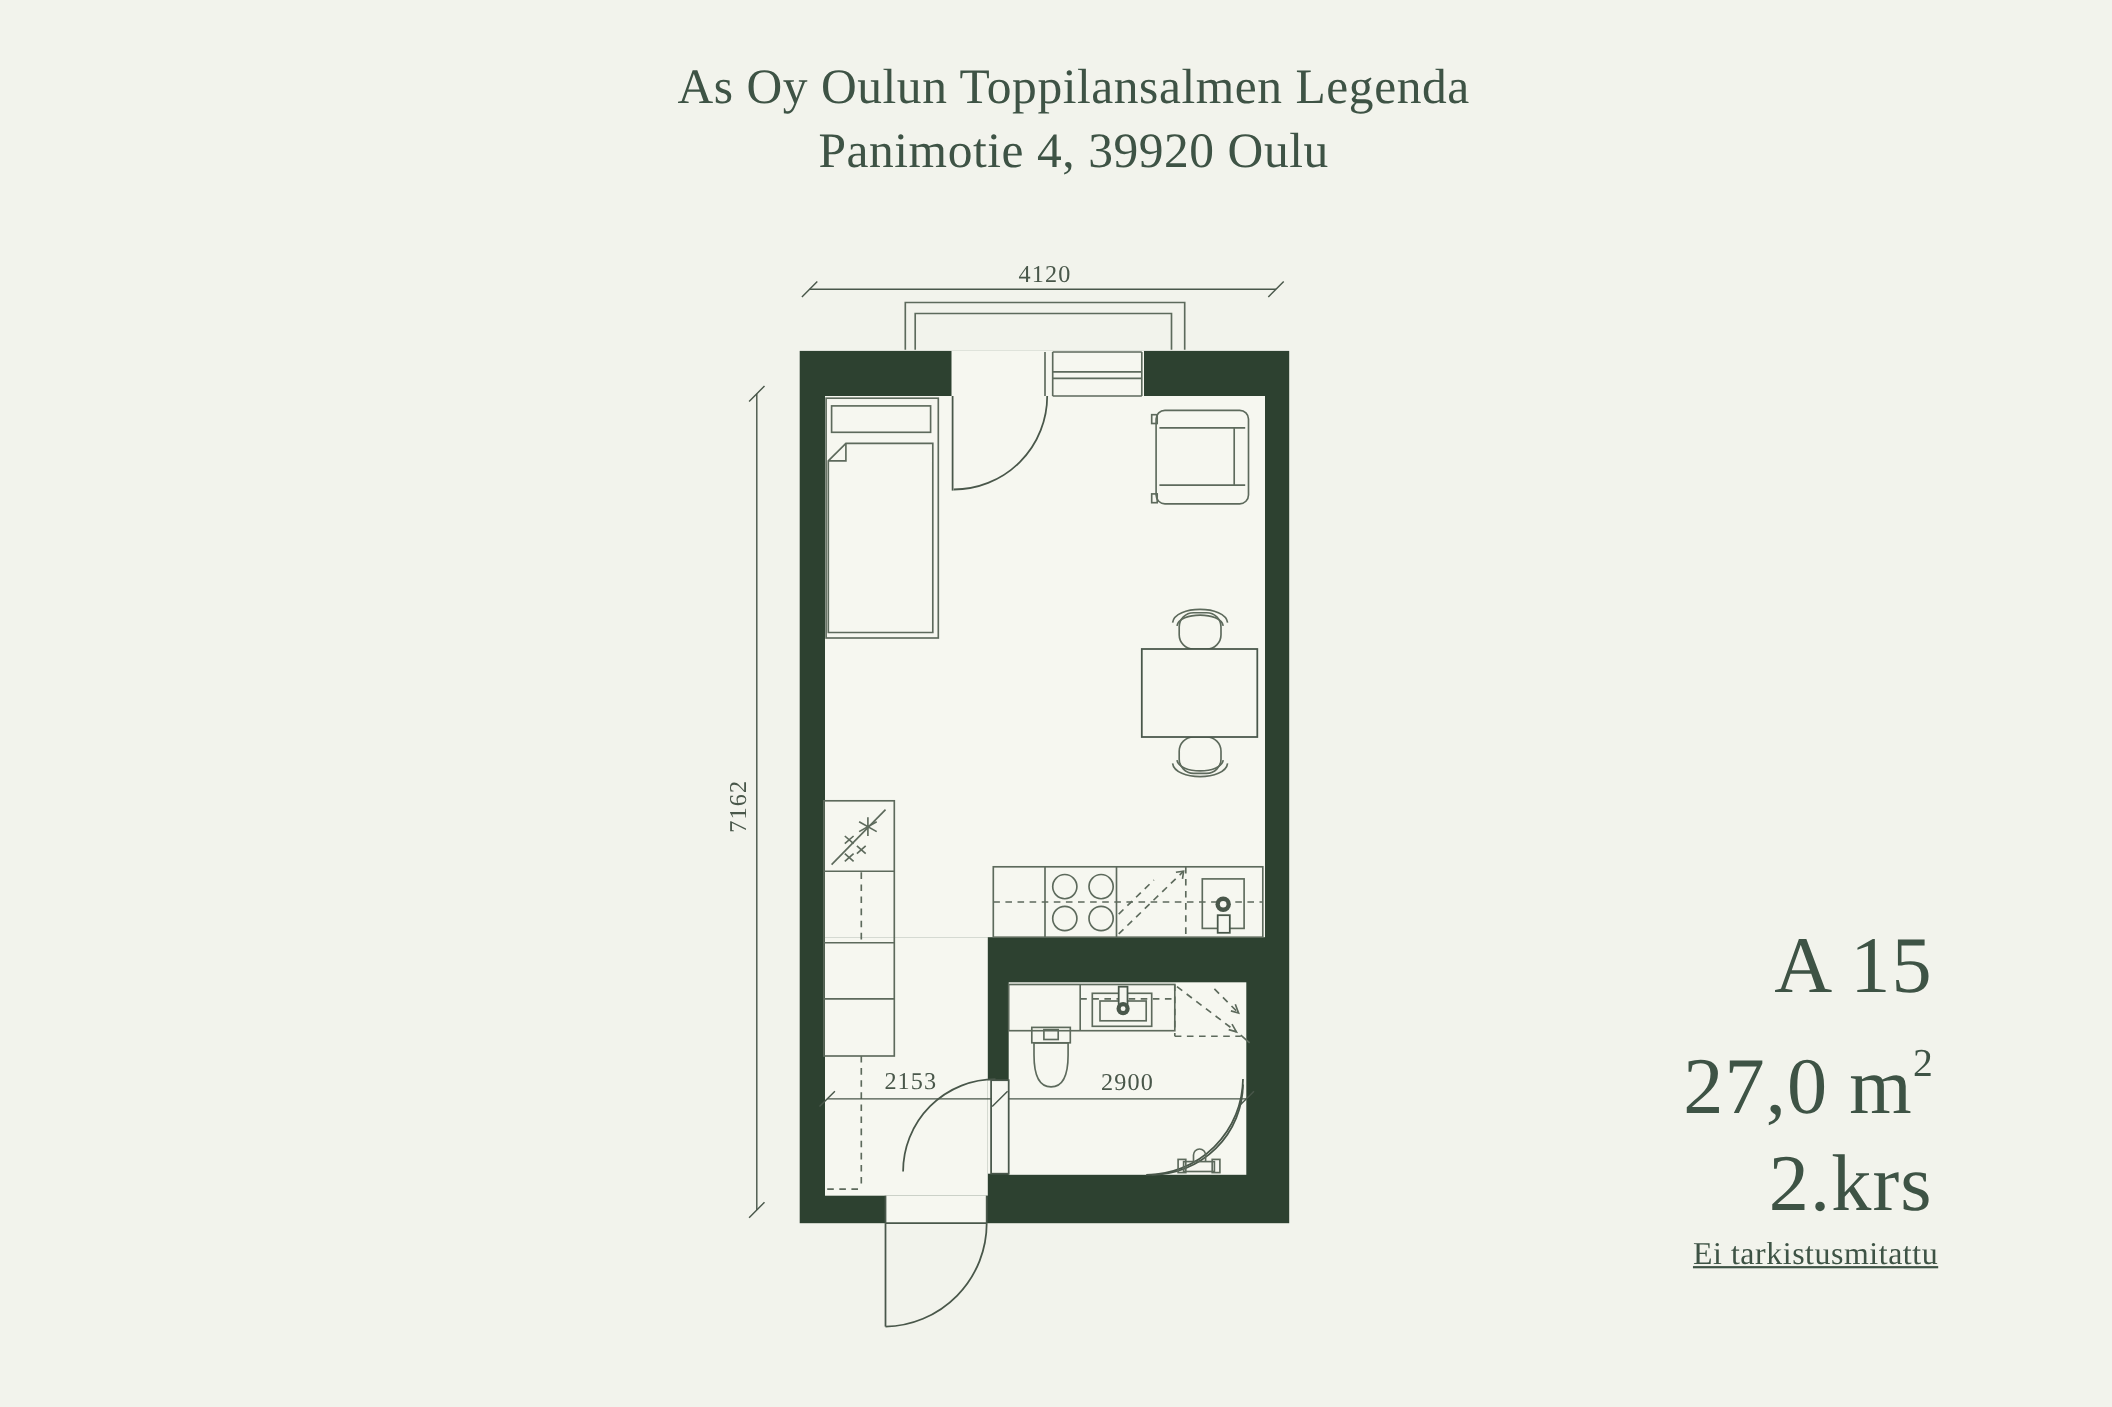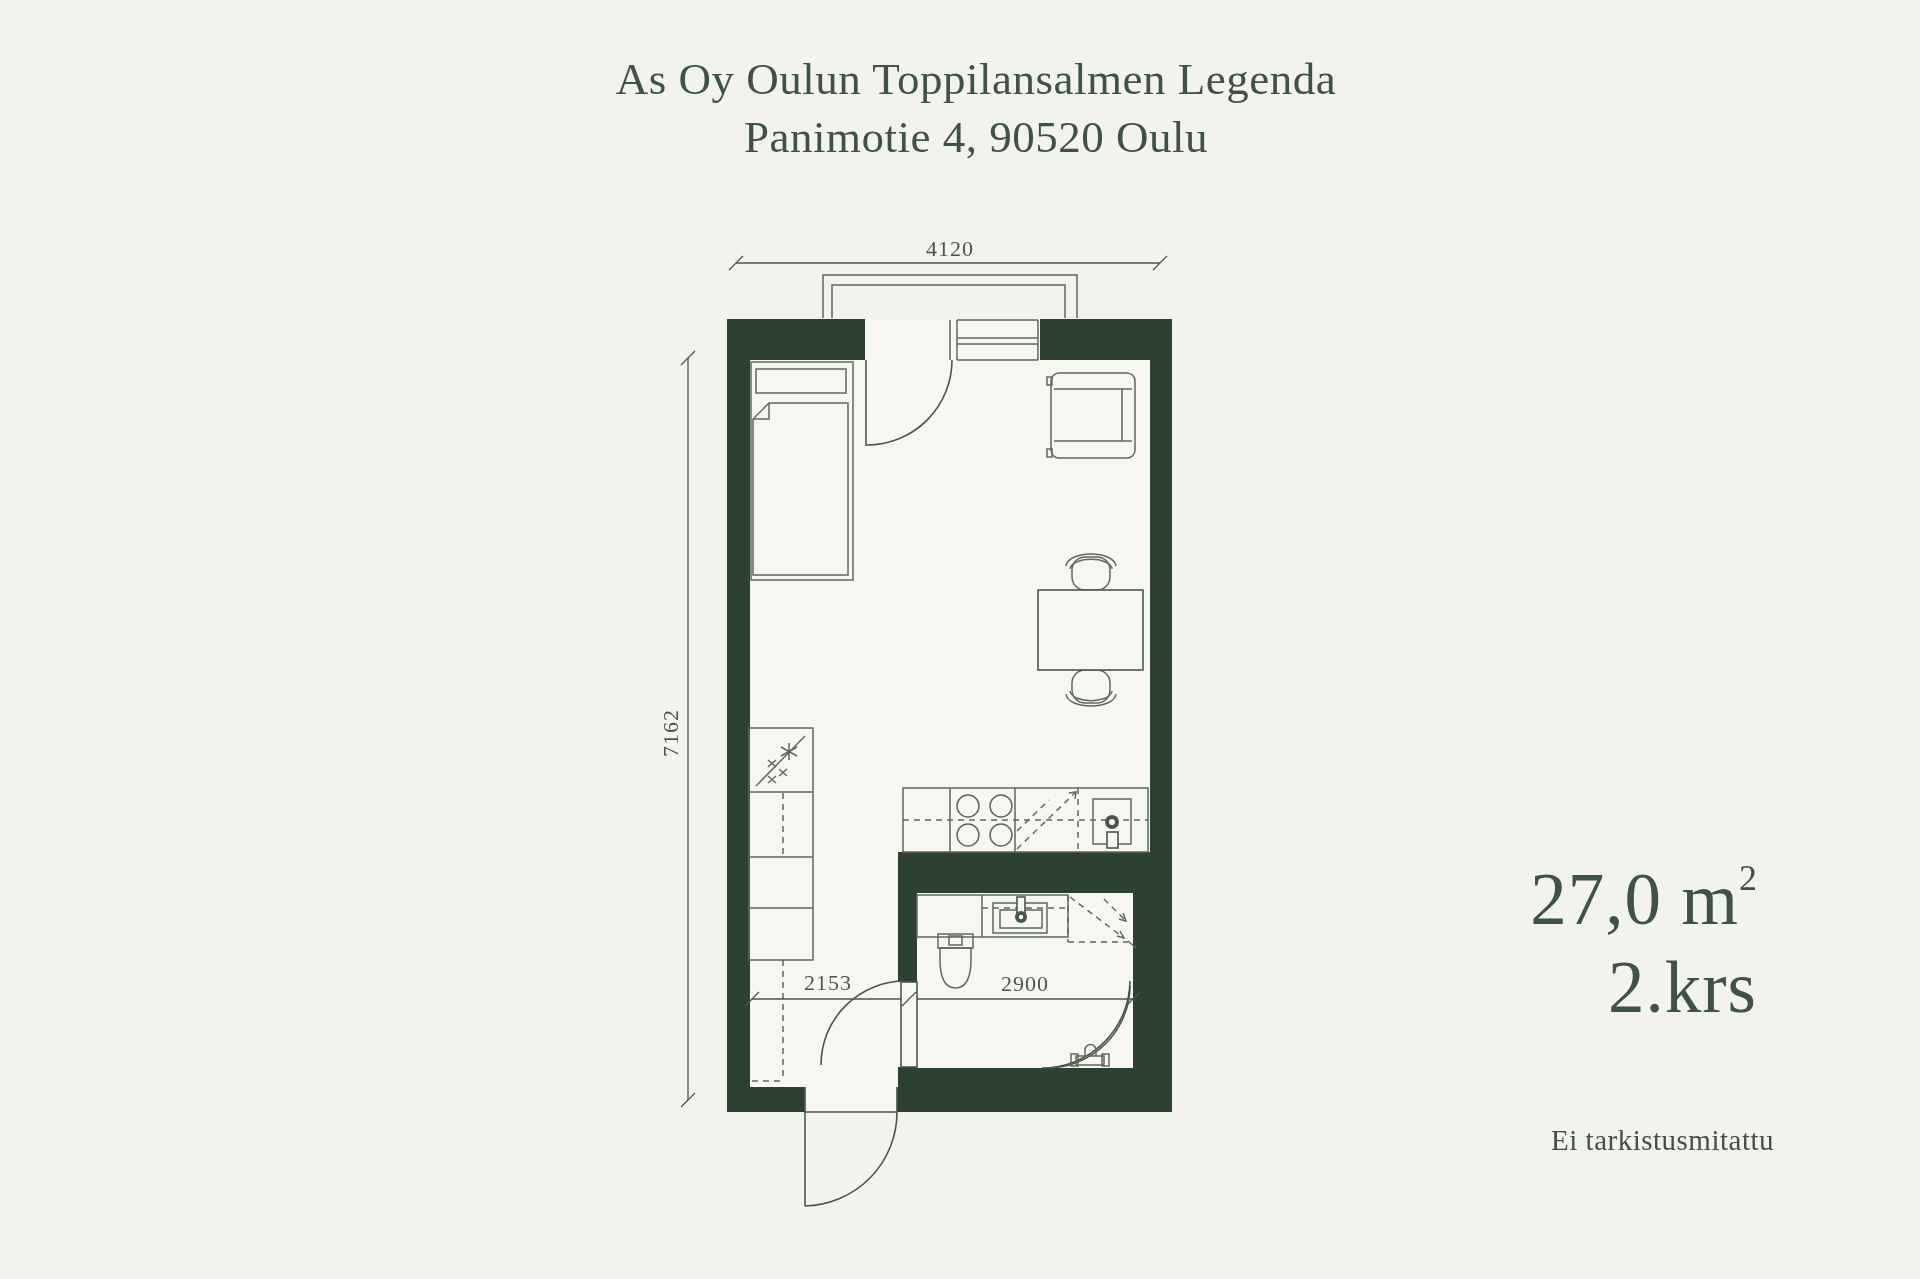--- a/index.html
+++ b/index.html
@@ -52,41 +52,42 @@
     color:var(--text);
     letter-spacing:1px;
   }
   .info-block sup{
     font-size:36px;
     vertical-align:34px;
     letter-spacing:0;
   }
   .info-note{
     position:absolute;
-    right:146px;
+    right:158px;
     top:1124px;
     font-size:29px;
     color:var(--text);
     letter-spacing:.5px;
+    text-decoration:underline;
   }
   svg .wall{fill:var(--wall);stroke:none;}
   svg .roomfill{fill:var(--room);stroke:none;}
   svg .ln{fill:none;stroke:var(--thin);stroke-width:1.5;}
   svg .lnd{fill:none;stroke:var(--thin);stroke-width:1.5;stroke-dasharray:6 5;}
   svg .door{fill:none;stroke:var(--line);stroke-width:1.6;}
   svg .dim{fill:none;stroke:var(--line);stroke-width:1.3;}
   svg .leaf{fill:var(--room);stroke:var(--line);stroke-width:1.6;}
   svg .dot{fill:var(--line);stroke:none;}
 </style>
 </head>
 <body>
 
 <div class="page-title">
   <div>As Oy Oulun Toppilansalmen Legenda</div>
-  <div>Panimotie 4, 90520 Oulu</div>
+  <div>Panimotie 4, 39920 Oulu</div>
 </div>
 
 <svg class="plan-svg" width="1920" height="1279" viewBox="0 0 1920 1279">
 
   <g>
     <rect class="wall" x="727" y="319" width="445" height="793"></rect>
 
     <rect class="roomfill" x="750" y="360" width="400" height="492"></rect>
     <rect class="roomfill" x="750" y="852" width="148" height="235"></rect>
     <rect class="roomfill" x="917" y="893" width="216" height="175"></rect>
@@ -228,16 +229,17 @@
     <path class="dim" d="M 745 1006 L 759 992 M 902 1006 L 916 992 M 1126 1006 L 1140 992"></path>
   </g>
 </svg>
 
 <div class="dim-label" style="left:950px;top:249px">4120</div>
 <div class="dim-label vertical" style="left:671px;top:733px">7162</div>
 <div class="dim-label" style="left:828px;top:983px">2153</div>
 <div class="dim-label" style="left:1025px;top:984px">2900</div>
 
 <div class="info-block">
+  <div>A 15</div>
   <div><span>27,0 m</span><sup>2</sup></div>
   <div>2.krs</div>
 </div>
 <div class="info-note">Ei tarkistusmitattu</div>
 
 </body></html>

